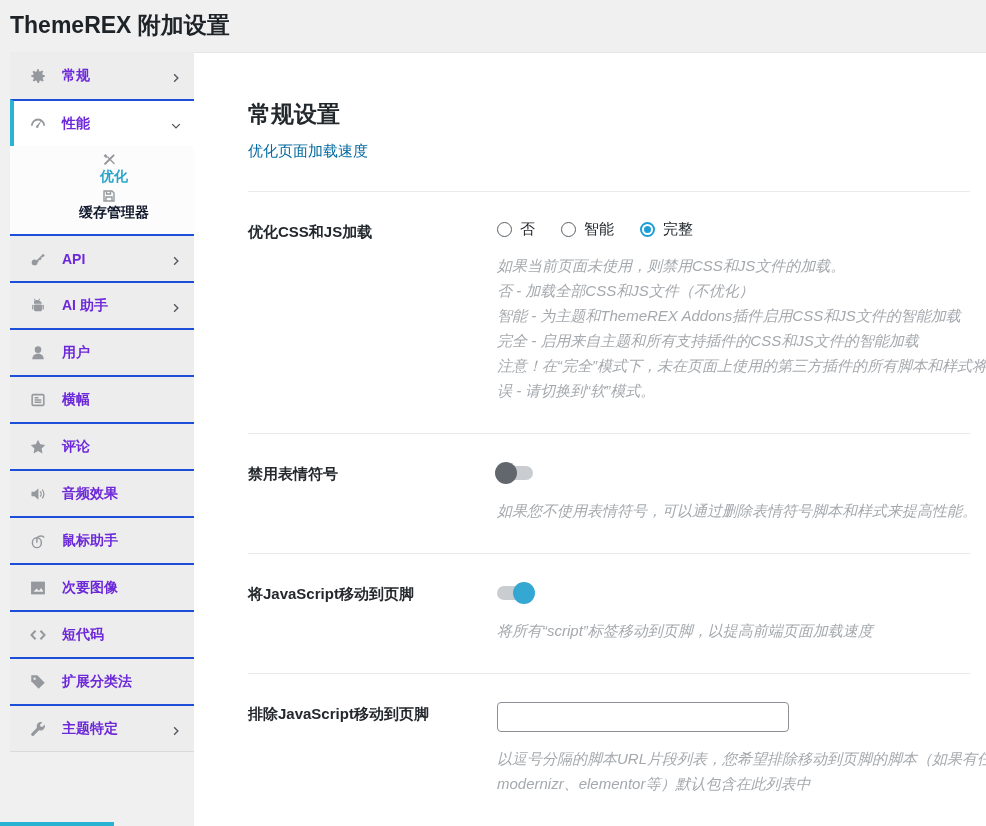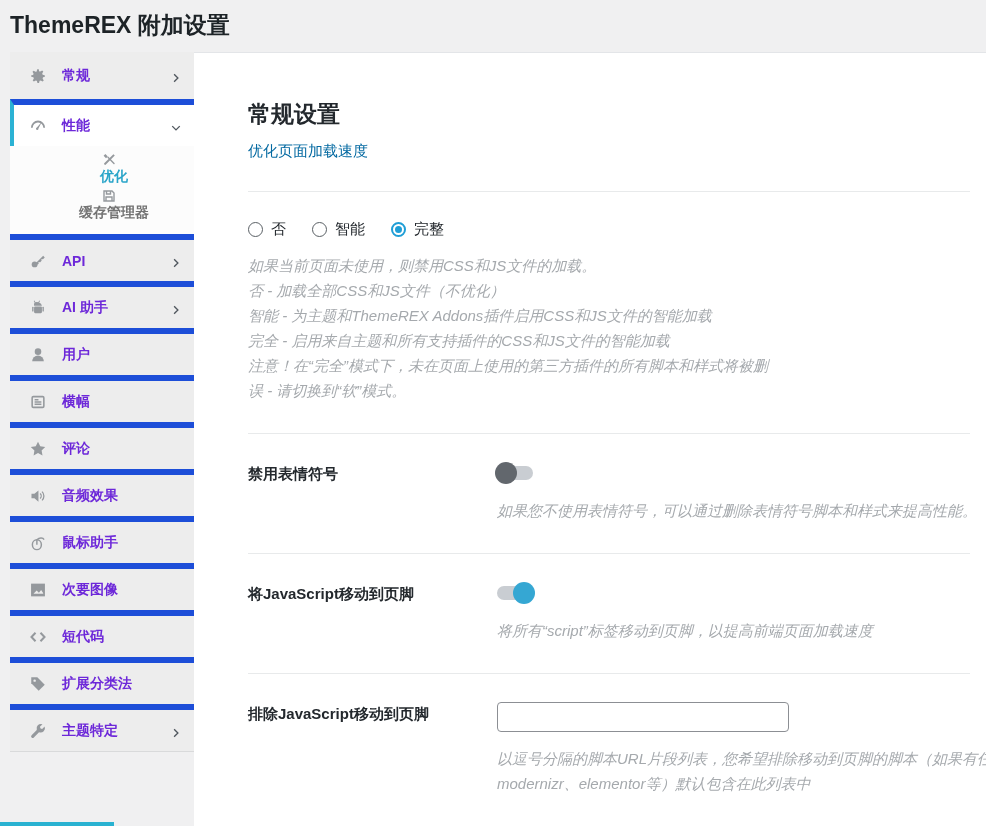--- a/index.html
+++ b/index.html
@@ -4,30 +4,30 @@
 <style>
   html,body{margin:0;padding:0;}
   body{font-family:"Liberation Sans","DejaVu Sans",sans-serif;}
   .page{position:relative;width:986px;height:826px;background:#f0f0f1;overflow:hidden;}
 
   
   .page-title{position:absolute;left:10px;top:10px;font-size:23px;font-weight:700;color:#1d2327;}
 
   
   .sidebar{position:absolute;left:10px;top:52px;width:184px;background:#ededed;border-bottom:1px solid #d9dadb;}
-  .side-item{display:flex;align-items:center;height:47px;padding:0 12px 0 19px;border-top:6px solid #1d4ed8;background:#ededed;cursor:pointer;box-sizing:border-box;}
+  .side-item{display:flex;align-items:center;height:47px;padding:0 12px 0 19px;border-top:2px solid #1d4ed8;background:#ededed;cursor:pointer;box-sizing:border-box;}
   .side-item:first-child{border-top:none;}
   .side-item .icon{width:18px;height:18px;color:#95999d;flex:none;display:flex;align-items:center;justify-content:center;}
   .side-item .lbl{flex:1;margin-left:15px;font-size:14px;font-weight:700;color:#6d28d9;}
   .side-item .chev{width:12px;height:12px;color:#50575e;flex:none;}
   .side-item.active{background:#ffffff;border-left:4px solid #2bb2d4;padding-left:15px;}
   .submenu{background:#fcfcfc;padding:6px 0 10px 0;}
   .sub-item{display:flex;align-items:center;height:36px;padding:0 12px 0 26px;cursor:pointer;flex-direction:column;}
   .sub-item .icon{width:16px;height:16px;color:#95999d;flex:none;display:flex;align-items:center;justify-content:center;}
-  .sub-item .lbl{margin-left:10px;font-size:14px;font-weight:700;color:#737373;}
+  .sub-item .lbl{margin-left:10px;font-size:14px;font-weight:700;color:#0f172a;}
   .sub-item.active .lbl{color:#2aa5c9;}
 
   .bottom-strip{position:absolute;left:0;bottom:0;width:114px;height:4px;background:#29b2d1;}
 
   
   .content{position:absolute;left:194px;top:52px;right:0;bottom:0;background:#ffffff;border-top:1px solid #e3e5e8;padding:46px 0 0 54px;box-sizing:border-box;overflow:hidden;}
   .content-header{width:722px;border-bottom:1px solid #e8eaeb;padding-bottom:30px;}
   .content-title{font-size:23px;font-weight:700;color:#23282d;margin:0;}
   .content-subtitle{font-size:15px;color:#0369a1;margin-top:12px;}
 
@@ -242,20 +242,21 @@
   </div>
 
   <div class="content">
 
     <div class="content-header">
       <h1 class="content-title">常规设置</h1>
       <div class="content-subtitle">优化页面加载速度</div>
     </div>
 
     <div class="row">
+      <div class="row-label">优化CSS和JS加载</div>
       <div class="row-control">
         <div class="radio-group">
           <label class="radio-opt">
             <span class="radio-circle"></span>
             <span class="opt-lbl">否</span>
           </label>
           <label class="radio-opt">
             <span class="radio-circle"></span>
             <span class="opt-lbl">智能</span>
           </label>

